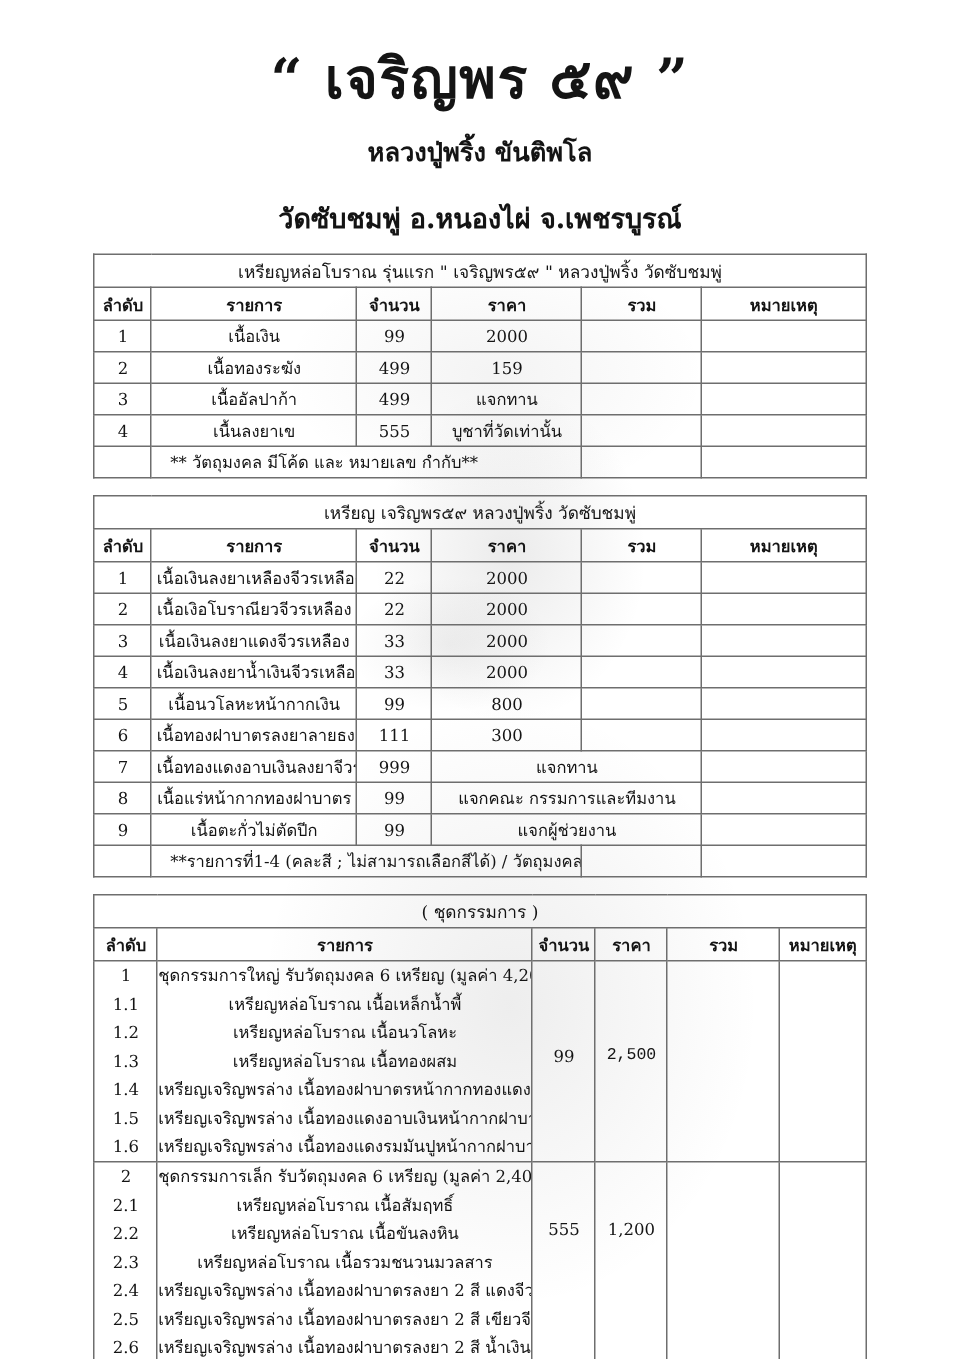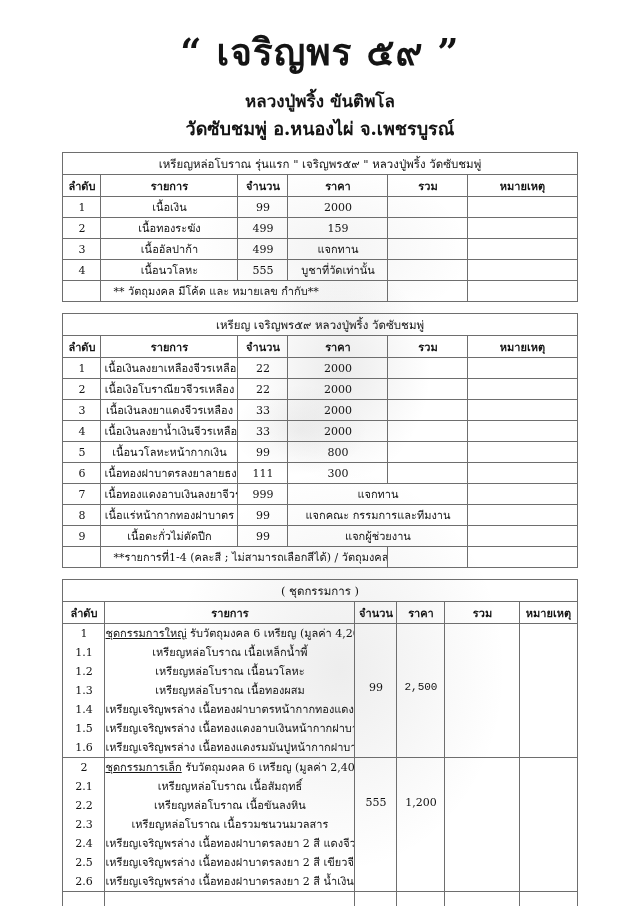--- a/index.html
+++ b/index.html
@@ -13,31 +13,31 @@
     background:
       radial-gradient(ellipse 130px 160px at 340px 370px, rgba(60,60,60,0.10), rgba(60,60,60,0.0) 70%),
       radial-gradient(ellipse 200px 120px at 330px 250px, rgba(60,60,60,0.06), rgba(60,60,60,0.0) 70%),
       radial-gradient(ellipse 230px 280px at 340px 670px, rgba(60,60,60,0.09), rgba(60,60,60,0.0) 72%),
       radial-gradient(ellipse 90px 60px at 300px 430px, rgba(60,60,60,0.07), rgba(60,60,60,0.0) 75%);
   }
   .doc{position:relative;z-index:1;padding-top:8px;}
   .hdr{text-align:center;}
   .hdr .title{font-size:37px;font-weight:bold;line-height:1.2;letter-spacing:1px;margin-top:22px;}
   .hdr .sub1{font-size:17px;font-weight:bold;margin-top:13px;}
-  .hdr .sub2{font-size:18px;font-weight:bold;margin-top:0;margin-bottom:9px;}
+  .hdr .sub2{font-size:18px;font-weight:bold;margin-top:17px;margin-bottom:9px;}
   table{border-collapse:collapse;table-layout:fixed;width:514px;margin:0 auto 11px auto;background:transparent;}
   td{border:1px solid #6e6e6e;font-size:11px;text-align:center;padding:1px 3px;height:18px;
      overflow:hidden;white-space:nowrap;}
   td.ttl{font-size:11.5px;height:19px;}
   td.colhead{height:19px;font-weight:bold;}
   td.left{text-align:left;padding-left:12px;}
   td.grp{vertical-align:top;padding:0;}
   .gline{line-height:20px;height:20px;white-space:nowrap;overflow:hidden;}
   .t3 .gline{line-height:19px;height:19px;}
-  .u{text-decoration:underline;margin-top:16px;}
+  .u{margin-top:16px;}
   td.vtop{vertical-align:top;}
   td.empty-h{height:16px;}
 </style>
 </head>
 <body>
 
 <div class="watermark"></div>
 
 <div class="doc">
   <div class="hdr">
@@ -86,21 +86,21 @@
         <tr>
           <td>3</td>
           <td>เนื้ออัลปาก้า</td>
           <td>499</td>
           <td>แจกทาน</td>
           <td></td>
           <td></td>
         </tr>
         <tr>
           <td>4</td>
-          <td>เนื้อนวโลหะ</td>
+          <td>เนื้นลงยาเข</td>
           <td>555</td>
           <td>บูชาที่วัดเท่านั้น</td>
           <td></td>
           <td></td>
         </tr>
         <tr>
           <td></td>
           <td colspan="3" class="left">** วัตถุมงคล มีโค้ด และ หมายเลข กำกับ**</td>
           <td></td>
           <td></td>

